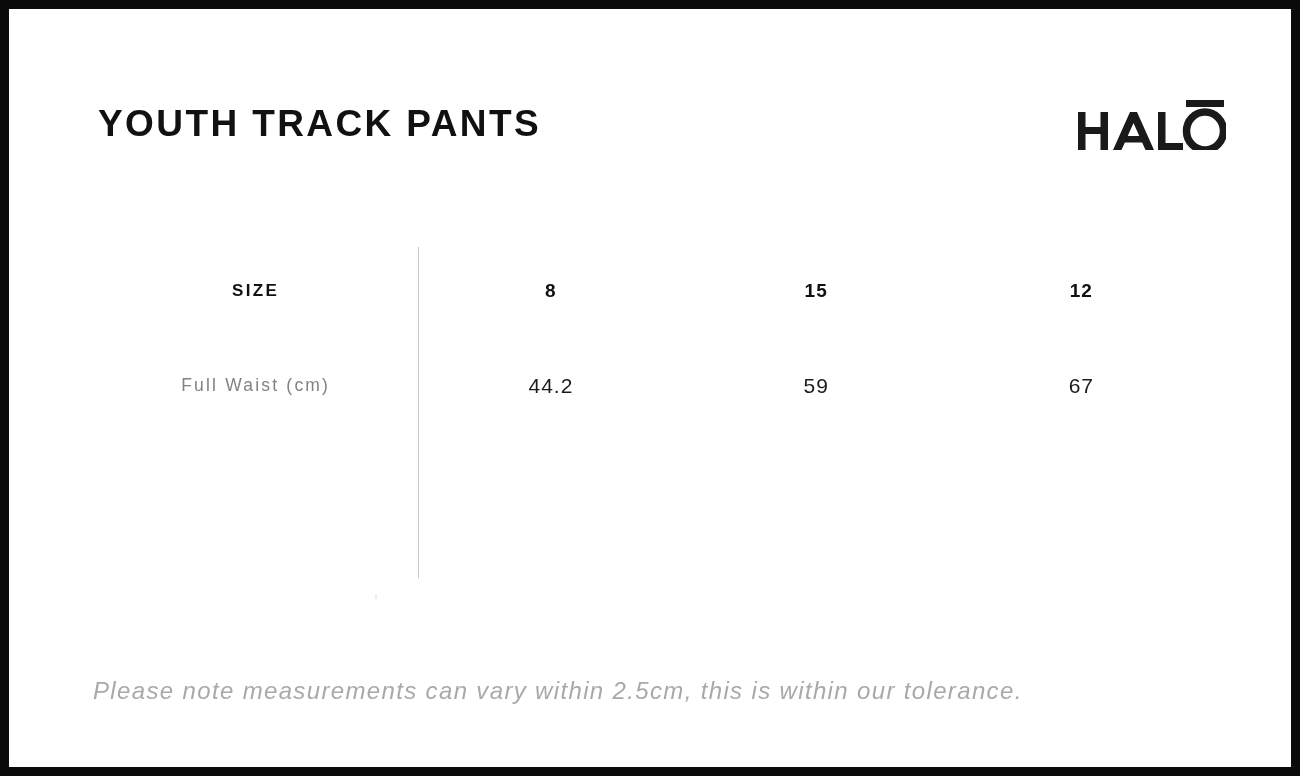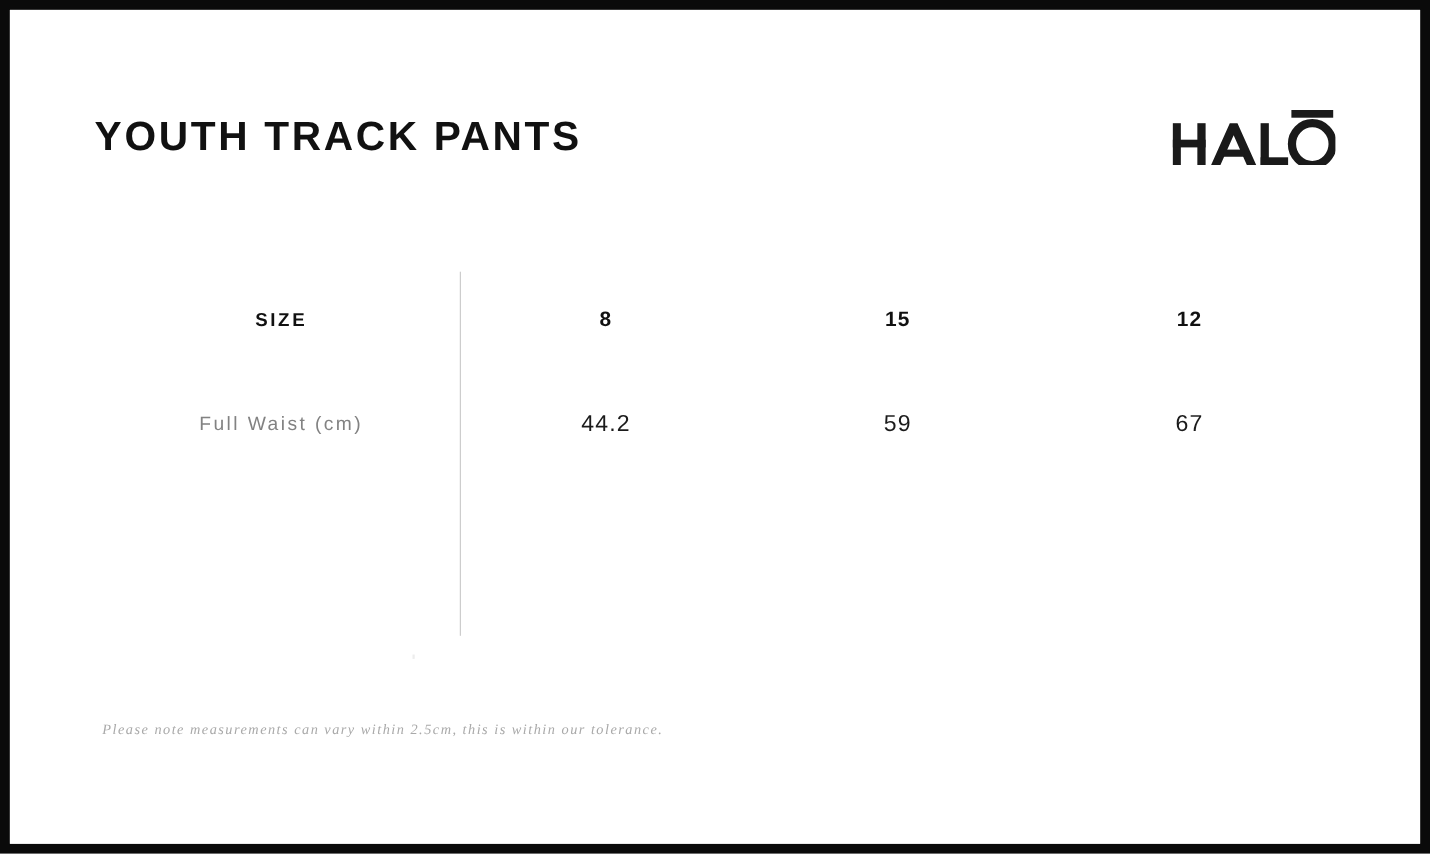--- a/index.html
+++ b/index.html
@@ -27,21 +27,21 @@
   #chart-inner {
     position: relative;
     width: 100%;
     height: 100%;
     background: #ffffff;
   }
 
   
   #chart-header {
     position: absolute;
-    left: 77px;
+    left: 89px;
     top: 83px;
     width: 1128px;
     height: 62px;
     display: flex;
     align-items: center;
     justify-content: space-between;
   }
 
   #page-title {
     font-size: 37px;
@@ -130,27 +130,26 @@
     top: 586px;
     width: 2px;
     height: 4px;
     background: #ededed;
   }
 
   
   #footnote {
     position: absolute;
     left: 84px;
-    top: 646px;
-    font-size: 13px;
+    top: 668px;
+    font-size: 24px;
     font-style: italic;
     letter-spacing: 1.35px;
     color: #a9a9a9;
     white-space: nowrap;
-    font-family: Liberation Serif, serif;
   }
 </style>
 </head>
 <body>
 
 <div id="size-chart-card">
   <div id="chart-inner">
 
     <div id="chart-header">
       <div id="page-title">YOUTH TRACK PANTS</div>

